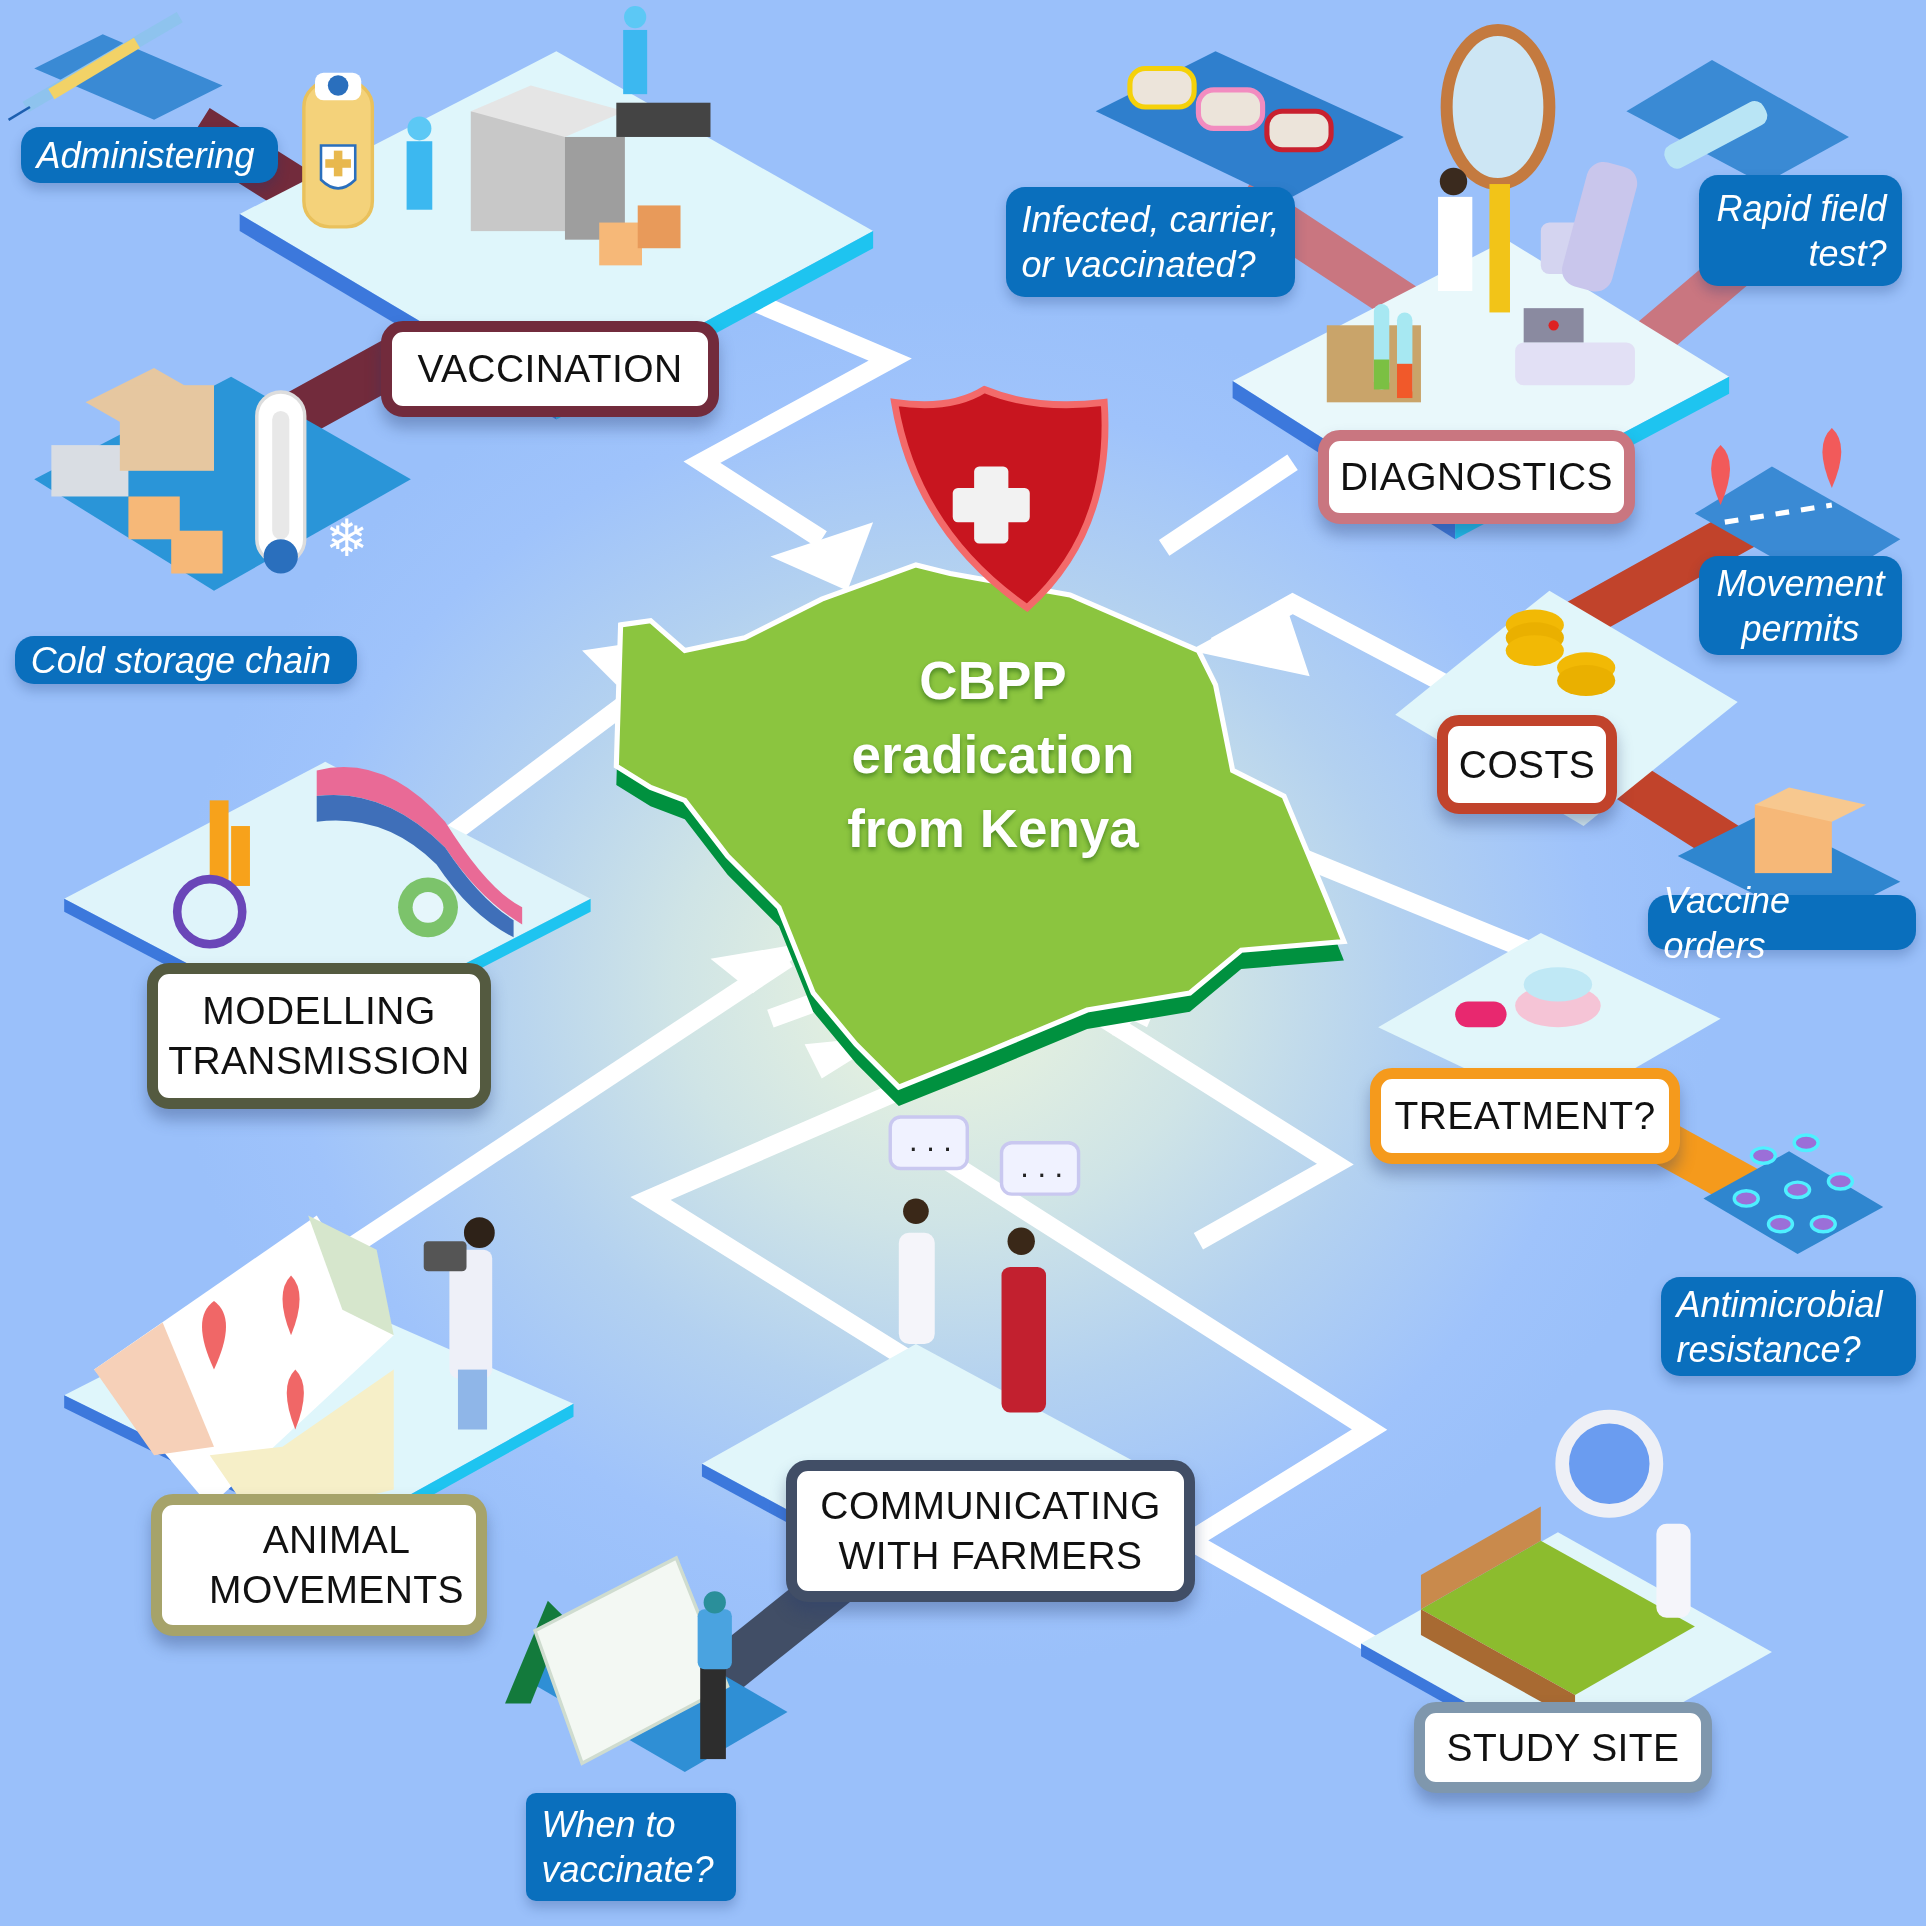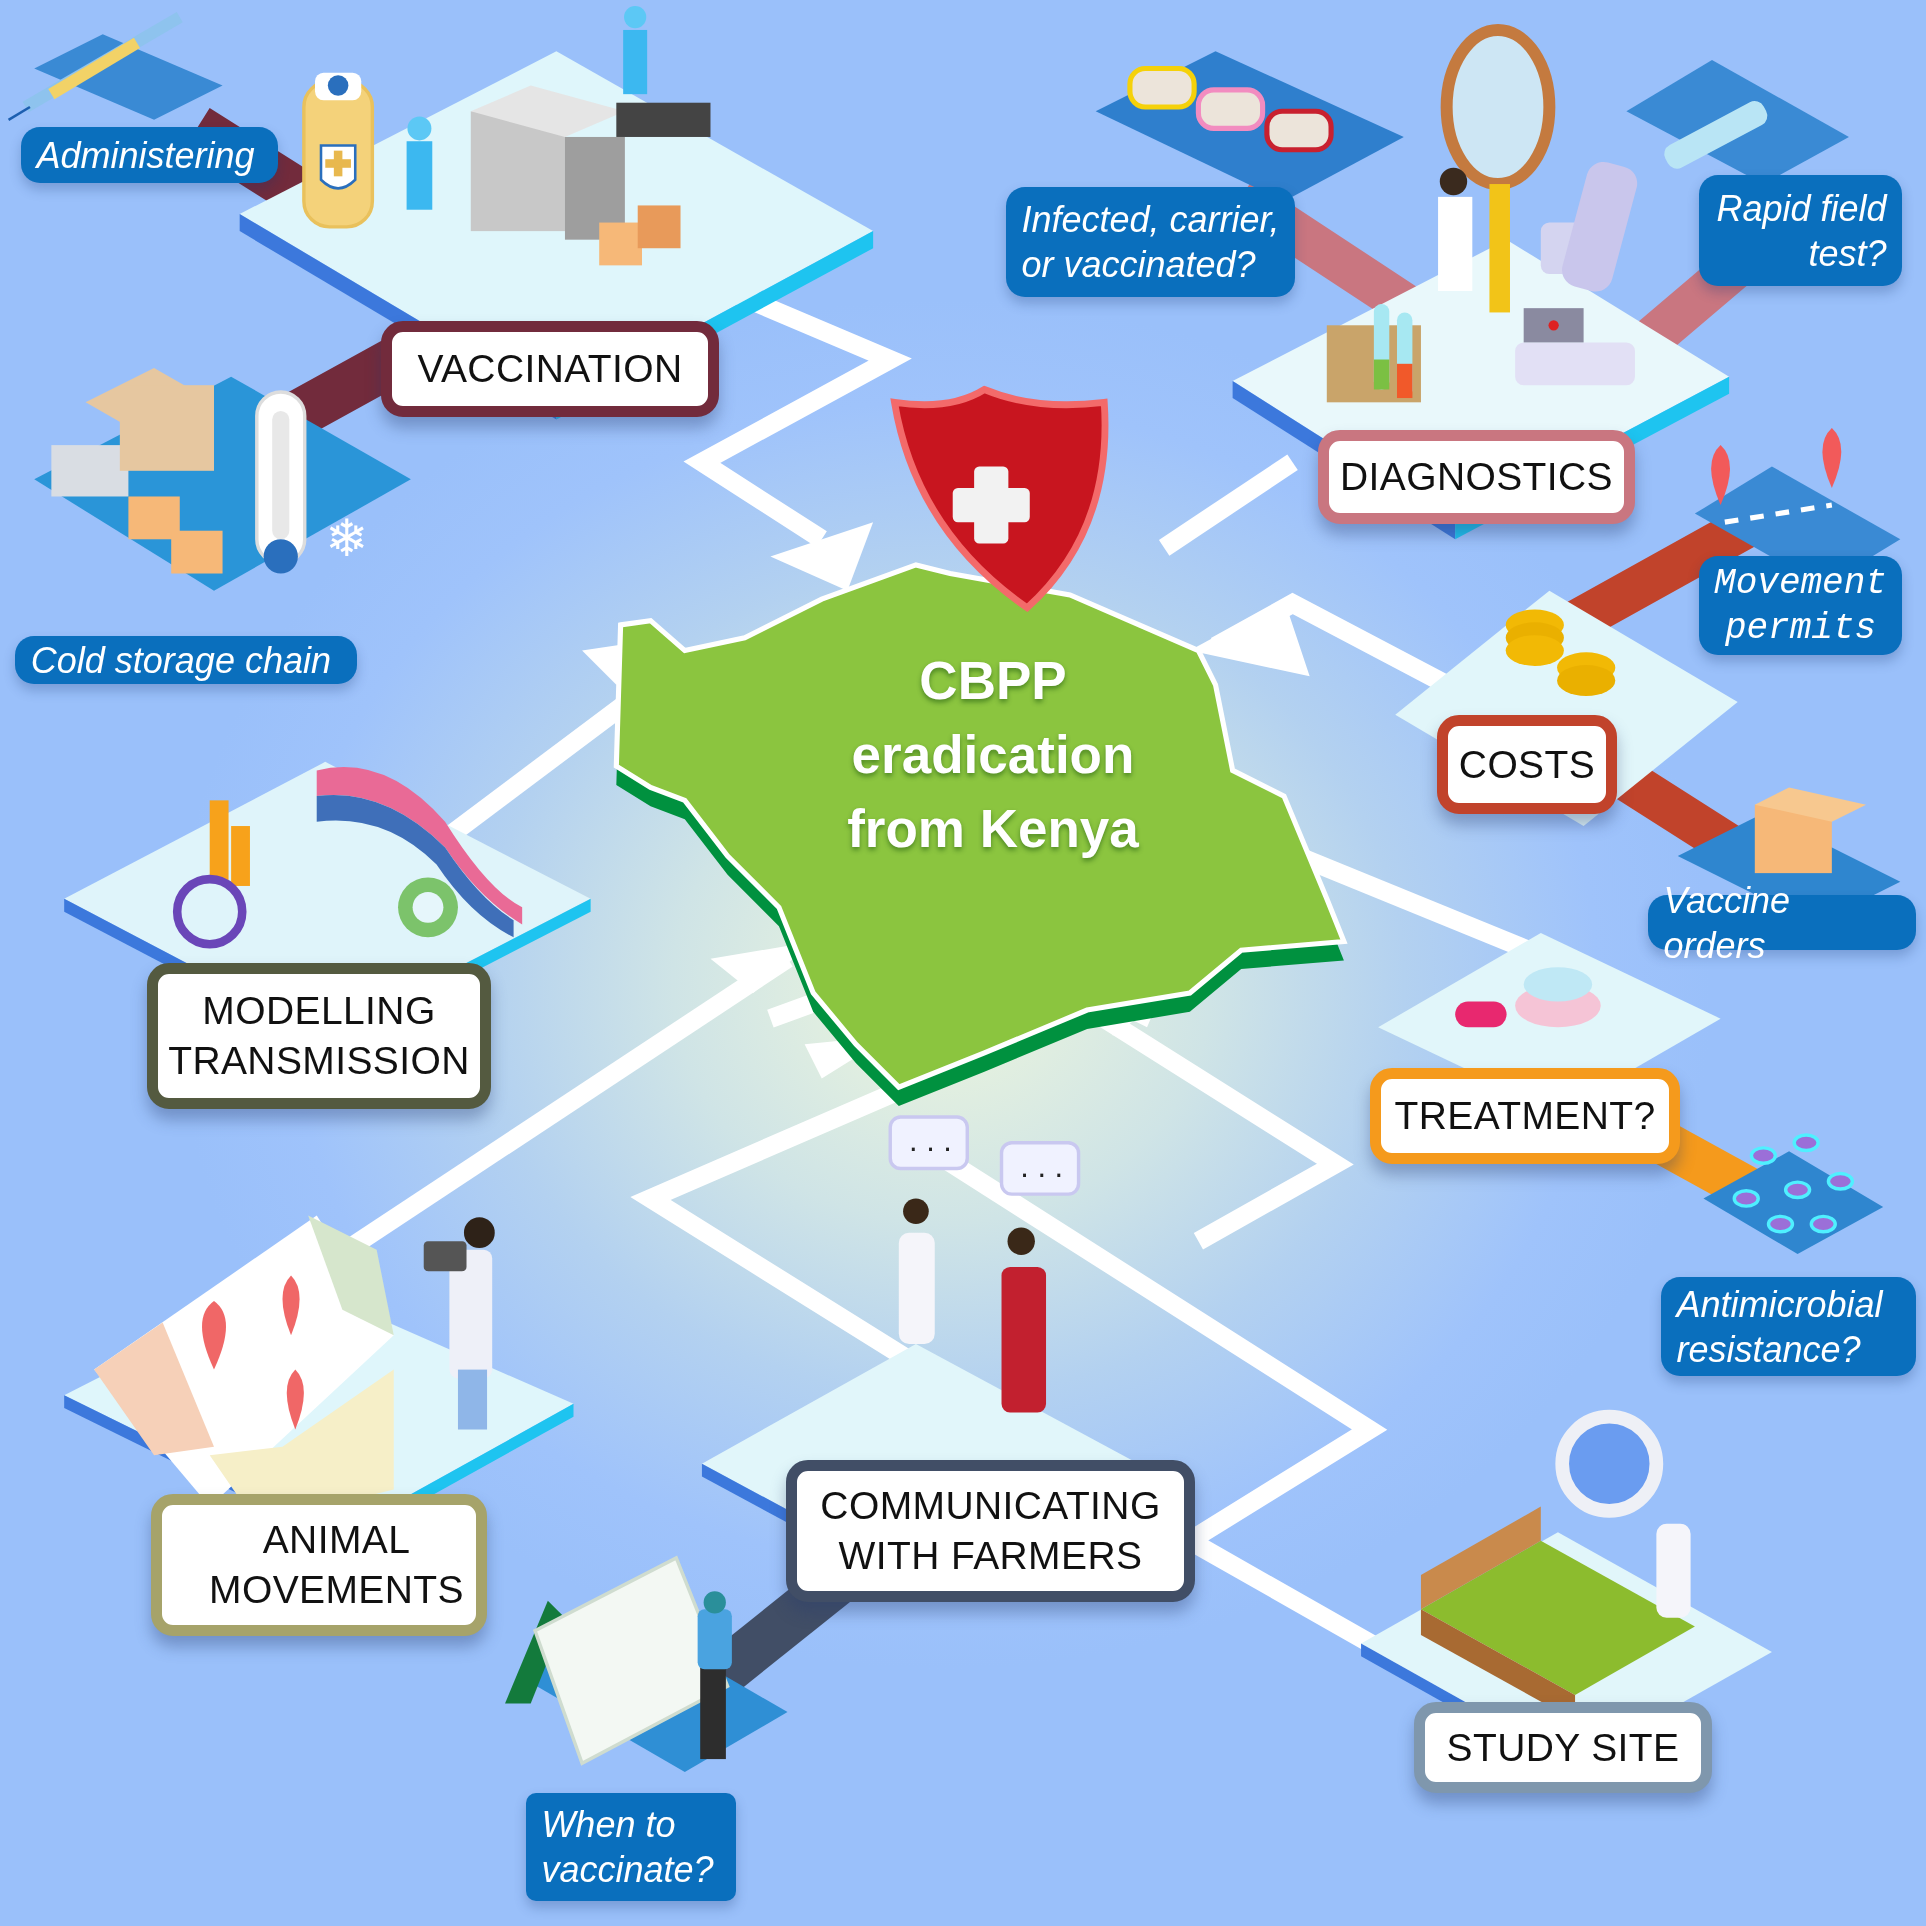--- a/index.html
+++ b/index.html
@@ -294,21 +294,21 @@
     <span>Cold storage chain</span>
   </div>
   <div class="pill" style="left:1006px;top:187px;width:289px;height:110px;flex-direction:column;align-items:flex-start;justify-content:center;">
     <span>Infected, carrier,</span>
     <span>or vaccinated?</span>
   </div>
   <div class="pill" style="left:1699px;top:175px;width:203px;height:111px;flex-direction:column;align-items:flex-end;justify-content:center;">
     <span>Rapid field</span>
     <span>test?</span>
   </div>
-  <div class="pill center" style="left:1699px;top:556px;width:203px;height:99px;flex-direction:column;justify-content:center;font-family:Liberation Mono, monospace;">
+  <div class="pill center" style="left:1699px;top:556px;width:203px;height:99px;flex-direction:column;justify-content:center;">
     <span>Movement</span>
     <span>permits</span>
   </div>
   <div class="pill" style="left:1648px;top:895px;width:268px;height:55px;">
     <span>Vaccine orders</span>
   </div>
   <div class="pill" style="left:1661px;top:1277px;width:255px;height:99px;flex-direction:column;align-items:flex-start;justify-content:center;">
     <span>Antimicrobial</span>
     <span>resistance?</span>
   </div>

